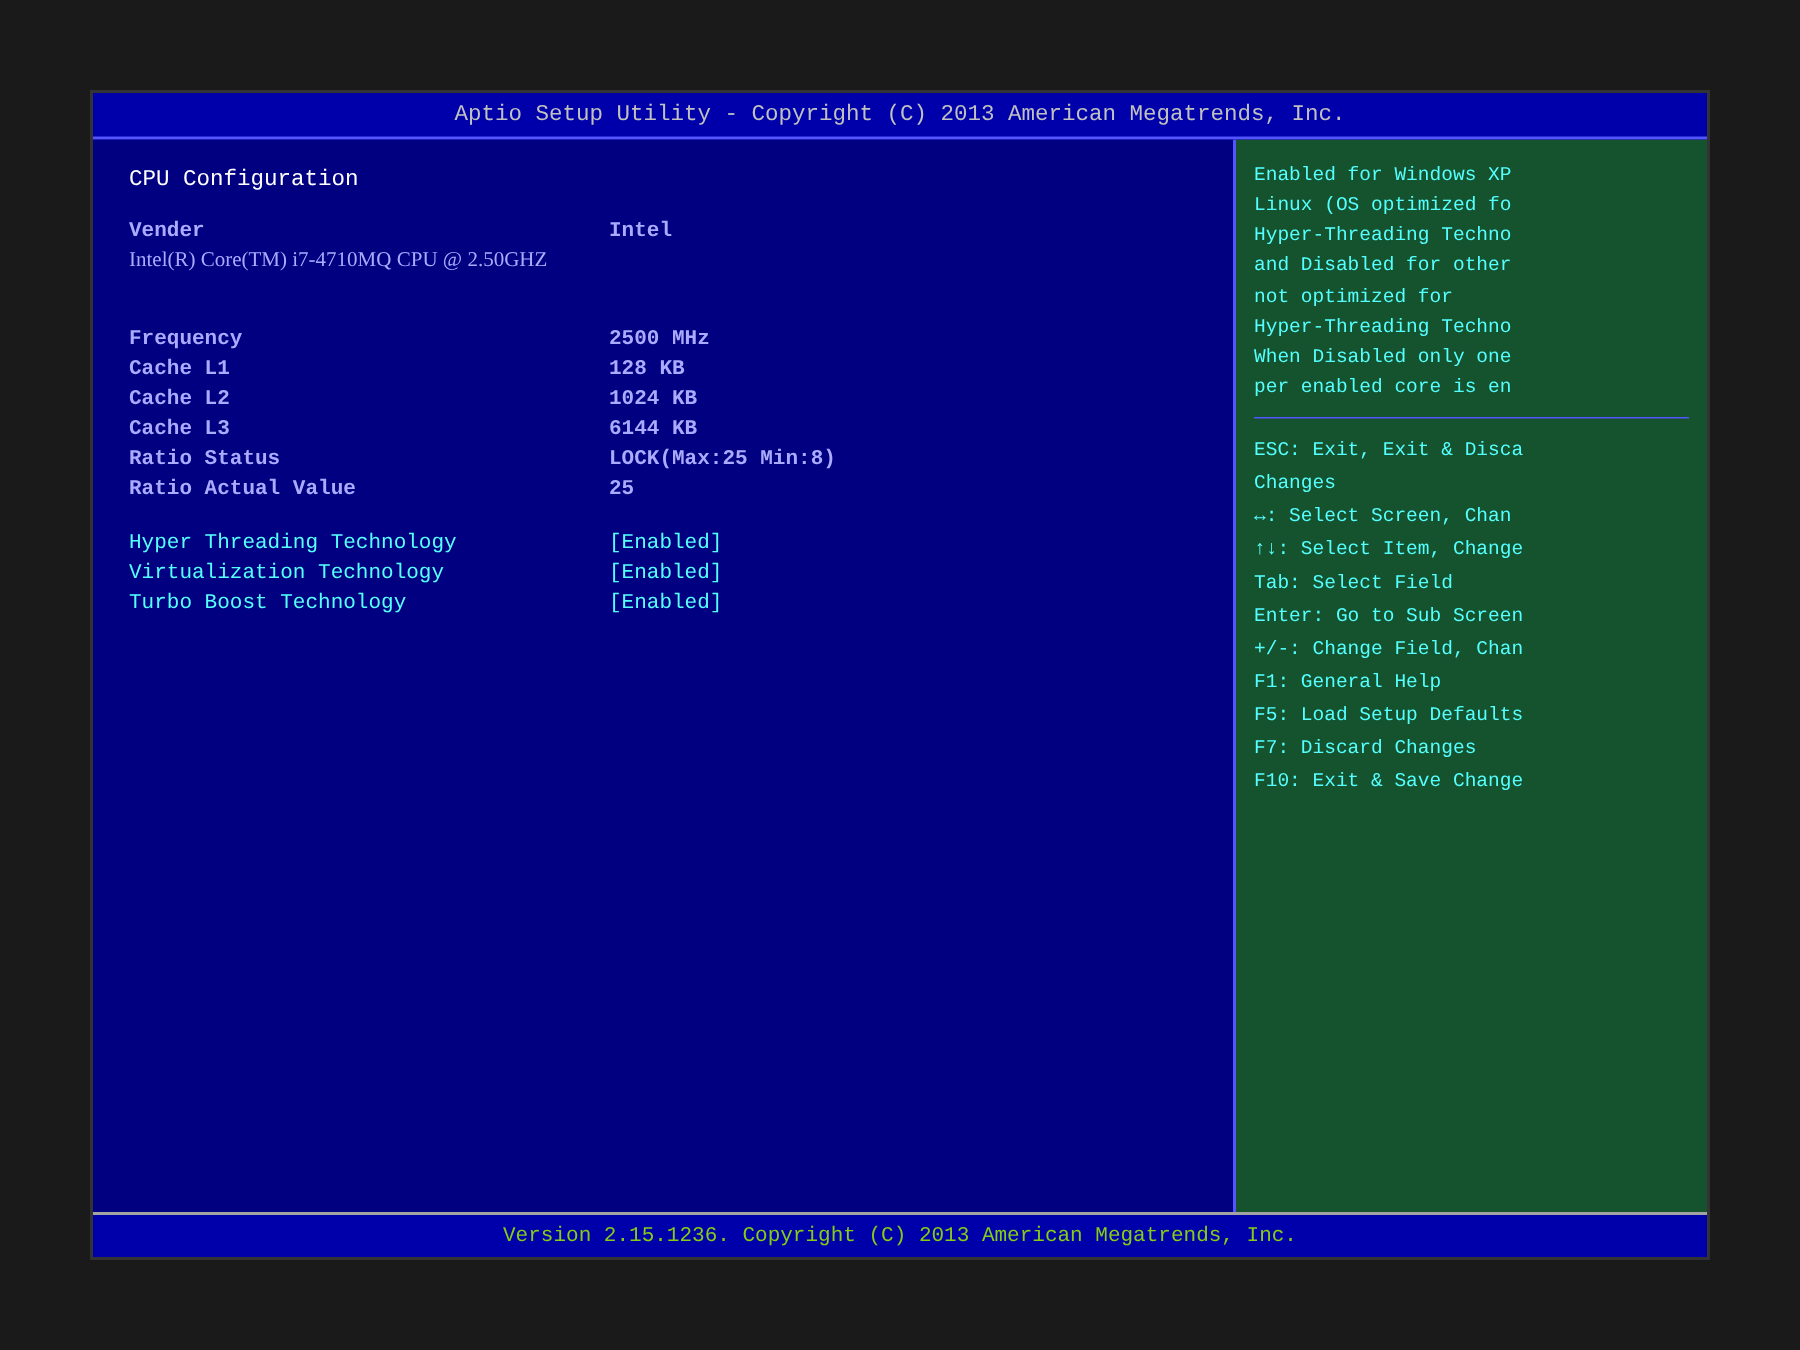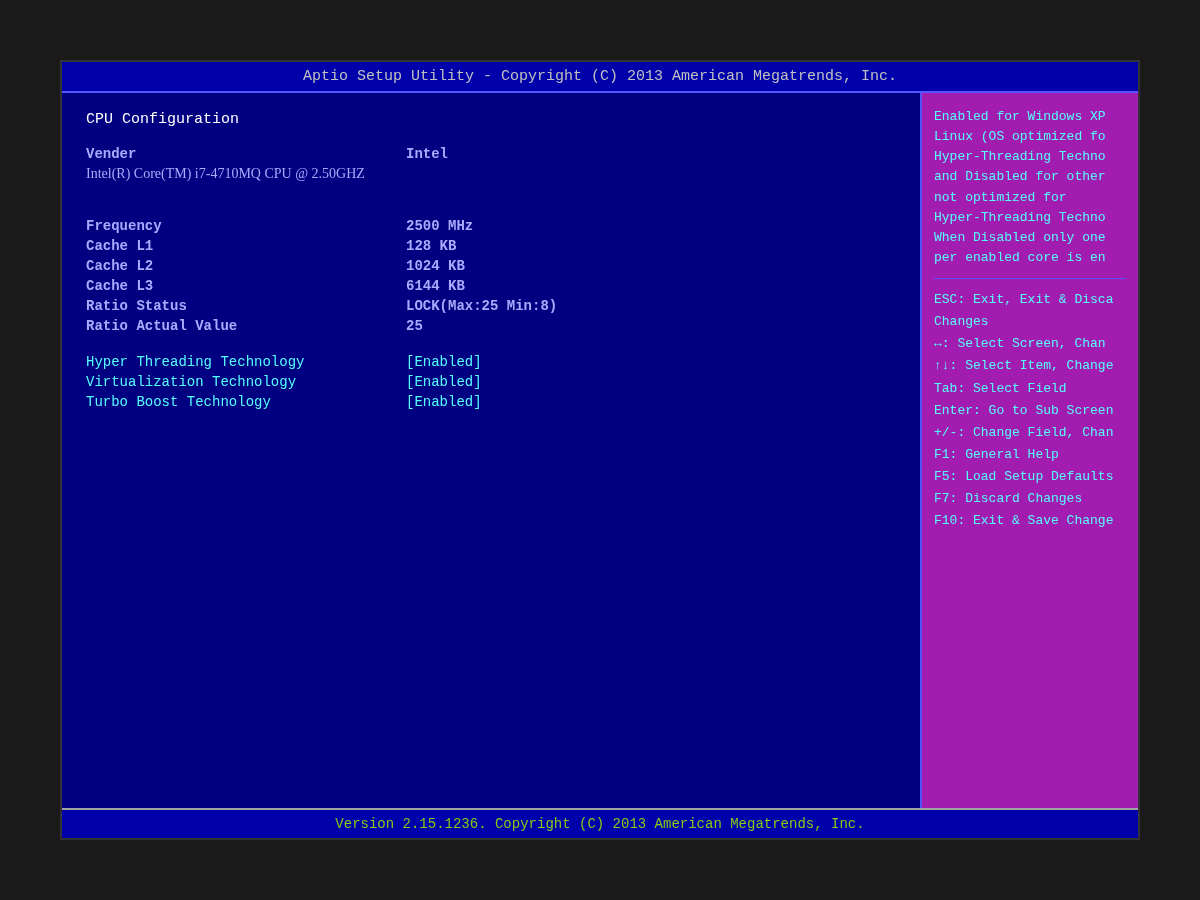--- a/index.html
+++ b/index.html
@@ -95,22 +95,22 @@
     .option-label {
       color: #55ffff;
       width: 320px;
       font-size: 14px;
     }
     .option-value {
       color: #55ffff;
       font-size: 14px;
     }
     .side-panel {
-      width: 216px;
-      background: #a21caf;
+      width: 314px;
+      background: #14532d;
       padding: 14px 12px;
       color: #55ffff;
       font-size: 13px;
       line-height: 1.5;
       overflow: hidden;
     }
     .help-text {
       color: #55ffff;
       font-size: 13px;
       line-height: 1.55;

